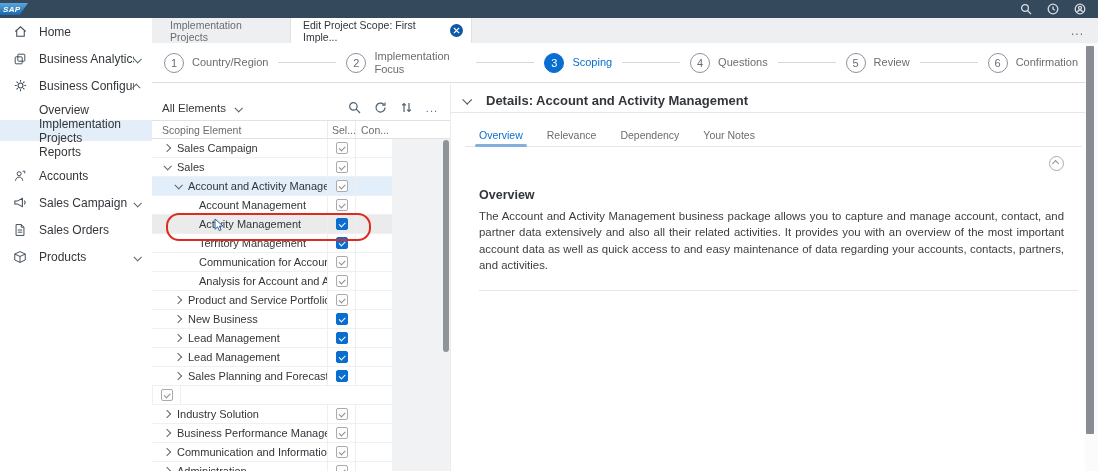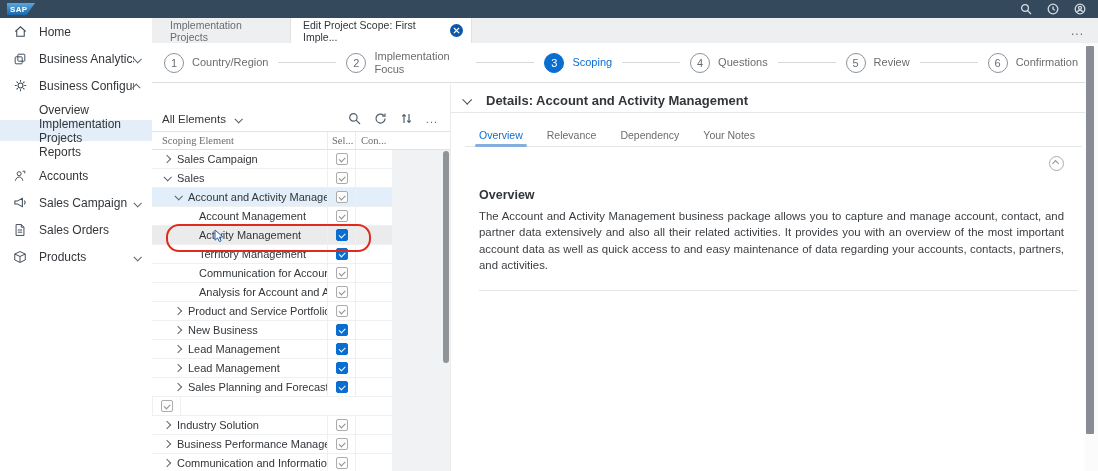--- a/index.html
+++ b/index.html
@@ -3,22 +3,22 @@
 <meta charset="utf-8">
 <style>
   html,body{margin:0;padding:0;}
   body{
     width:1098px;height:471px;position:relative;overflow:hidden;background:#fff;
     font-family:"Liberation Sans","DejaVu Sans",sans-serif;color:#32363a;
     -webkit-font-smoothing:antialiased;
   }
   
   .topbar{position:absolute;left:0;top:0;width:1098px;height:18px;background:#35495c;display:flex;align-items:center;z-index:30;}
-  .sap-logo{margin-left:7px;width:28px;height:12px;background:linear-gradient(180deg,#5ba7dc,#1a67ae);
-    clip-path:polygon(0 0,100% 0,70% 100%,0 100%);color:#fff;font-size:8px;font-weight:bold;
+  .sap-logo{width:28px;height:12px;background:linear-gradient(180deg,#5ba7dc,#1a67ae);
+    clip-path:polygon(0 0,100% 0,70% 100%,0 100%);color:#fff;font-size:8px;font-weight:bold;font-style:italic;
     display:flex;align-items:center;padding-left:3px;box-sizing:border-box;letter-spacing:.3px;}
   .topbar-icons{margin-left:auto;margin-right:12px;display:flex;gap:15px;align-items:center;}
   .topbar-icons svg{display:block;stroke:#d4dde4;fill:none;stroke-width:1.3;}
   
   .sidebar{position:absolute;left:0;top:18px;width:152px;height:453px;background:#fff;z-index:20;}
   .side-item{height:27px;display:flex;align-items:center;padding:0 12px;font-size:12px;color:#32363a;cursor:pointer;}
   .side-icon{width:16px;height:16px;margin-right:11px;color:#3e4a56;display:flex;align-items:center;justify-content:center;flex:none;}
   .side-icon svg{display:block;stroke:currentColor;fill:none;stroke-width:1.1;}
   .side-label{white-space:nowrap;overflow:hidden;}
   .side-chev{margin-left:auto;color:#5b6770;}
@@ -43,27 +43,27 @@
   .wizard{height:40px;border-bottom:1px solid #dcdee0;background:#fff;display:flex;align-items:center;padding:0 20px 0 12px;box-sizing:border-box;}
   .step{display:flex;align-items:center;gap:8px;flex:none;cursor:pointer;}
   .step-circle{width:20px;height:20px;border-radius:50%;border:1px solid #8a939d;background:#fff;color:#6a6d70;font-size:11px;display:flex;align-items:center;justify-content:center;box-sizing:border-box;flex:none;}
   .step.active .step-circle{background:#0a6ed1;border-color:#0a6ed1;color:#fff;}
   .step-label{font-size:11px;color:#6a6d70;line-height:1.15;max-width:92px;}
   .step.active .step-label{color:#0a6ed1;}
   .connector{flex:1;height:1px;background:#d6d9db;margin:0 10px;min-width:18px;}
   
   .content{position:absolute;left:0;top:66px;width:946px;height:387px;display:flex;}
   
-  .tree-panel{width:298px;flex:none;position:relative;box-sizing:border-box;padding-top:22px;background:#fff;}
+  .tree-panel{width:298px;flex:none;position:relative;box-sizing:border-box;padding-top:11px;background:#fff;}
   .tree-toolbar{height:25px;display:flex;align-items:center;padding:0 12px 0 10px;}
   .filter{display:flex;align-items:center;gap:9px;font-size:11.5px;color:#32363a;cursor:pointer;}
   .tool-icons{margin-left:auto;display:flex;gap:13px;align-items:center;color:#51606e;}
   .tool-icons svg{display:block;stroke:currentColor;fill:none;stroke-width:1.2;}
   .tool-more{color:#3f71a8;font-size:11px;letter-spacing:1px;line-height:8px;cursor:pointer;}
-  .tree-header{height:17px;border-top:1px solid #e2e2e2;border-bottom:1px solid #e2e2e2;display:flex;font-size:10.5px;color:#6a6d70;align-items:center;background:#fff;font-family:Liberation Serif, serif;}
+  .tree-header{height:17px;border-top:1px solid #e2e2e2;border-bottom:1px solid #e2e2e2;display:flex;font-size:10.5px;color:#6a6d70;align-items:center;background:#fff;}
   .hc{box-sizing:border-box;height:100%;display:flex;align-items:center;}
   .hc-name{width:175px;padding-left:10px;}
   .hc-sel{width:28px;border-left:1px solid #ececec;padding-left:4px;}
   .hc-con{width:37px;border-left:1px solid #ececec;padding-left:5px;}
   .tree-body{position:relative;height:340px;display:flex;}
   .tree-rows{width:240px;position:relative;}
   .trow{height:19px;display:flex;align-items:center;border-bottom:1px solid #f0f0f0;font-size:11px;color:#32363a;cursor:pointer;box-sizing:border-box;}
   .trow.selected{background:#e2eef9;}
   .trow.hover{background:#ebebeb;}
   .tname{width:175px;box-sizing:border-box;display:flex;align-items:center;white-space:nowrap;overflow:hidden;height:100%;}

